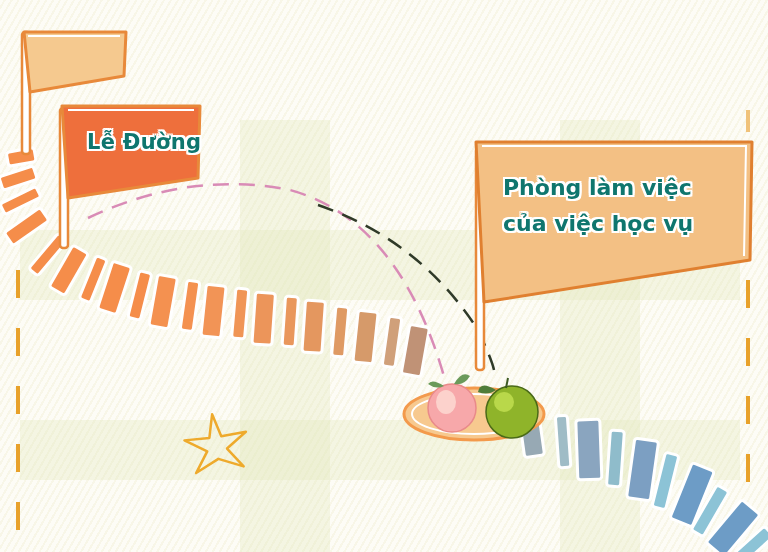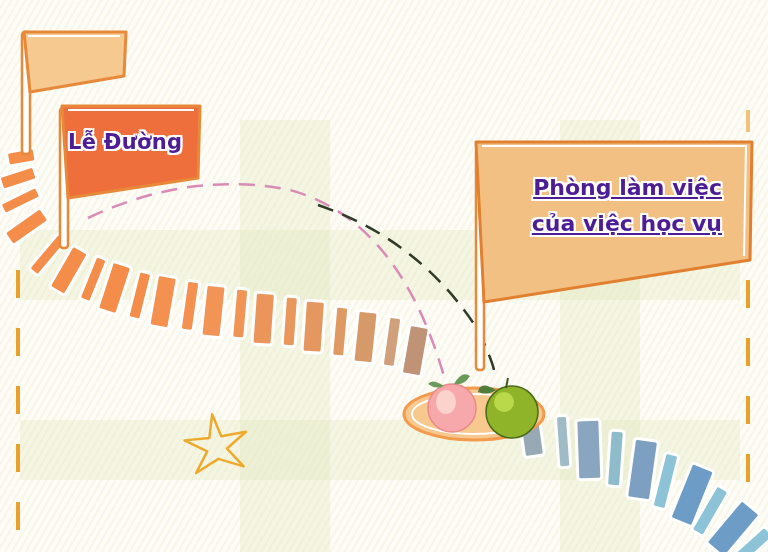--- a/index.html
+++ b/index.html
@@ -4,24 +4,24 @@
   <style>
     html, body { margin:0; padding:0; }
     body { width:768px; height:552px; overflow:hidden; background:#fdfcf6; position:relative; font-family:"DejaVu Sans", sans-serif; }
     .scene { position:absolute; left:0; top:0; width:768px; height:552px; }
     .plaid { position:absolute; left:0; top:0; width:768px; height:552px;
       background:
         repeating-linear-gradient(-60deg, rgba(230,225,180,0.22) 0 2px, rgba(255,255,255,0) 2px 6px),
         linear-gradient(#fdfcf6,#fdfcf6);
     }
     .band { position:absolute; background:rgba(226,232,190,0.35); }
-    .flag-label { position:absolute; color:#4c1d95; font-weight:bold; font-family:"DejaVu Sans", sans-serif;
-      text-shadow: -2px -2px 0 #fff, 2px -2px 0 #fff, -2px 2px 0 #fff, 2px 2px 0 #fff, 0 2px 0 #fff, 0 -2px 0 #fff, 2px 0 0 #fff, -2px 0 0 #fff; }
+    .flag-label { position:absolute; color:#0f766e; font-weight:bold; font-family:"DejaVu Sans", sans-serif;
+      text-shadow: -2px -2px 0 #fff, 2px -2px 0 #fff, -2px 2px 0 #fff, 2px 2px 0 #fff, 0 2px 0 #fff, 0 -2px 0 #fff, 2px 0 0 #fff, -2px 0 0 #fff; margin-left: 19px; }
     #label-le { left:68px; top:130px; font-size:21px; letter-spacing:0.3px; }
-    #label-office { left:472px; top:170px; width:250px; text-align:right; font-size:22px; line-height:36px;text-decoration:underline; }
+    #label-office { left:484px; top:170px; width:250px; text-align:left; font-size:22px; line-height:36px; }
   </style>
 </head>
 <body>
 
 <div class="scene">
   <div class="plaid"></div>
   <div class="band" style="left:20px;top:230px;width:720px;height:70px;"></div>
   <div class="band" style="left:20px;top:420px;width:720px;height:60px;"></div>
   <div class="band" style="left:240px;top:120px;width:90px;height:432px;"></div>
   <div class="band" style="left:560px;top:120px;width:80px;height:432px;"></div>

